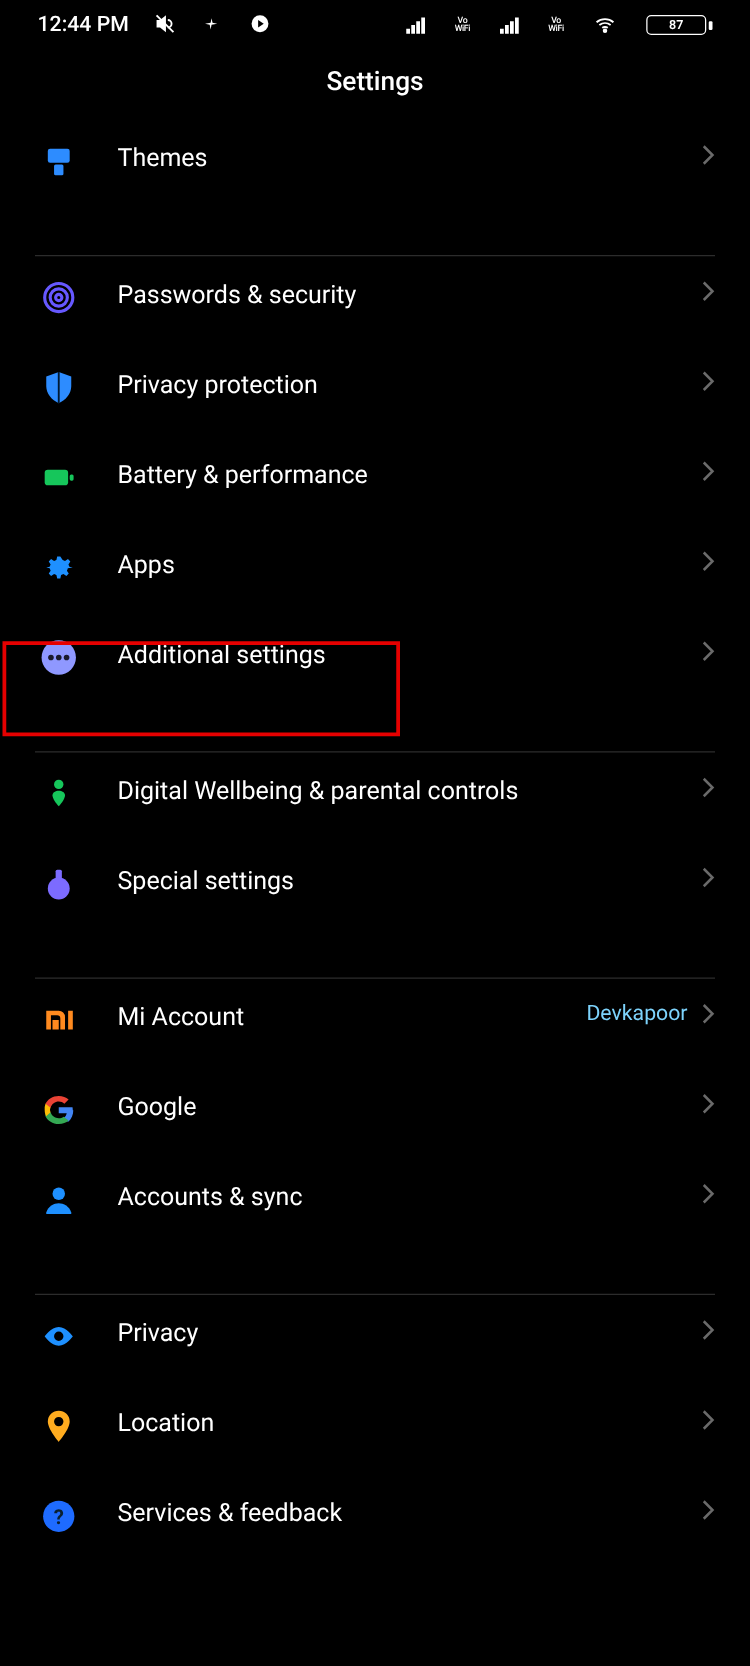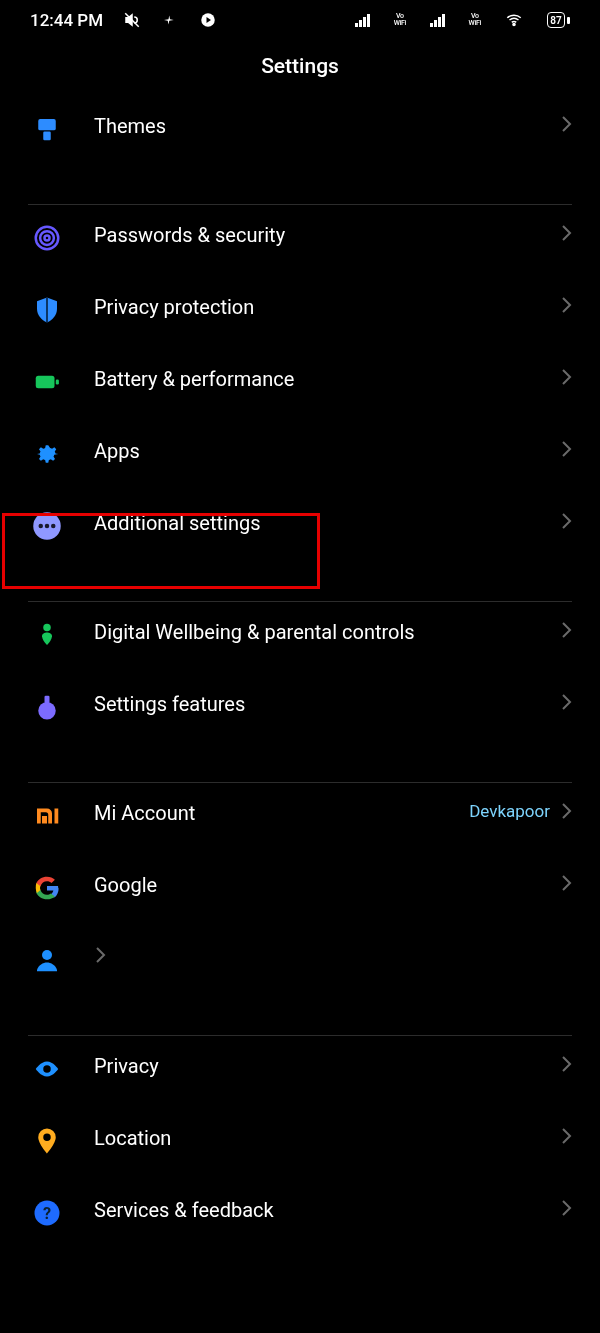--- a/index.html
+++ b/index.html
@@ -14,33 +14,33 @@
 
   
   .status-bar {
     display: flex;
     justify-content: space-between;
     align-items: center;
     padding: 10px 30px 6px 30px;
     font-size: 17px;
     font-weight: 500;
   }
-  .status-left { display: flex; align-items: center; gap: 20px; }
+  .status-left { display: flex; gap: 20px; }
   .status-right { display: flex; align-items: center; gap: 24px; }
   .mini-icon { display:inline-flex; width:18px; height:18px; }
   .vowifi { display:flex; flex-direction:column; align-items:center; font-size:7px; line-height:7px; letter-spacing:-0.3px; }
   .bars { display:inline-flex; align-items:flex-end; gap:1.5px; height:14px;}
   .bars span { width:2.5px; background:#fff; display:inline-block; }
   .bars span:nth-child(1){height:4px}
   .bars span:nth-child(2){height:7px}
   .bars span:nth-child(3){height:10px}
   .bars span:nth-child(4){height:13px}
   .battery { display:inline-flex; align-items:center; }
   .battery-body {
-    border:1.5px solid #fff; border-radius:4px; width:18px; height:16px;
+    border:1.5px solid #fff; border-radius:4px; width:48px; height:16px;
     display:flex; align-items:center; justify-content:center;
     font-size:10px; font-weight:600; position:relative;
   }
   .battery-tip { width:3px; height:7px; background:#fff; margin-left:2px; border-radius:1px; }
 
   
   .page-title {
     text-align: center;
     font-size: 21px;
     font-weight: 500;
@@ -254,21 +254,21 @@
       </svg></span>
 </div>
 
 <div class="row">
   <div class="icon-slot">
     <svg class="ic" viewBox="0 0 24 24" fill="#7c6bff">
         <circle cx="12" cy="15" r="7"></circle>
         <rect x="10" y="3" width="4" height="6" rx="1"></rect>
       </svg>
   </div>
-  <div class="label">Settings features</div>
+  <div class="label">Special settings</div>
   <span class="chevron"><svg width="12" height="20" viewBox="0 0 12 20" fill="none" stroke="#6a6a6a" stroke-width="2">
         <path d="M3 3l7 7-7 7"></path>
       </svg></span>
 </div>
 
 <div class="group-sep"></div>
 
 <div class="row">
   <div class="icon-slot">
     <svg class="ic" viewBox="0 0 24 24">
@@ -297,20 +297,21 @@
       </svg></span>
 </div>
 
 <div class="row">
   <div class="icon-slot">
     <svg class="ic" viewBox="0 0 24 24" fill="#1e90ff">
         <circle cx="12" cy="8" r="4"></circle>
         <path d="M4 20c1-4 5-6 8-6s7 2 8 6v1H4z"></path>
       </svg>
   </div>
+  <div class="label">Accounts &amp; sync</div>
   <span class="chevron"><svg width="12" height="20" viewBox="0 0 12 20" fill="none" stroke="#6a6a6a" stroke-width="2">
         <path d="M3 3l7 7-7 7"></path>
       </svg></span>
 </div>
 
 <div class="group-sep"></div>
 
 <div class="row">
   <div class="icon-slot">
     <svg class="ic" viewBox="0 0 24 24" fill="#1e90ff">

